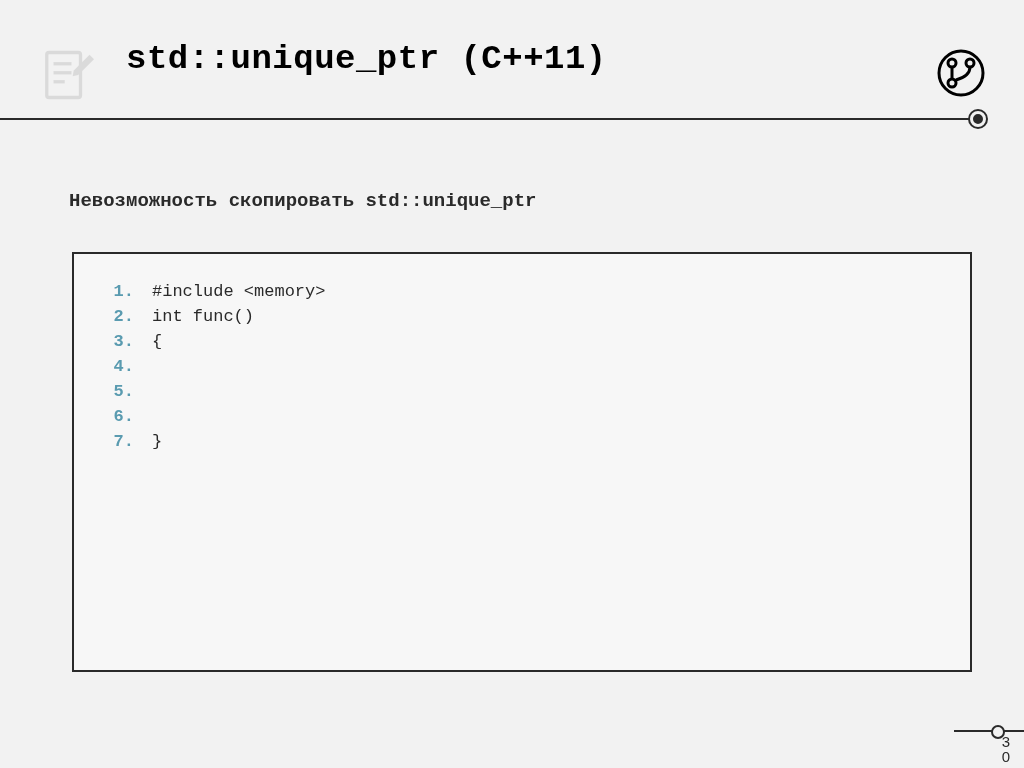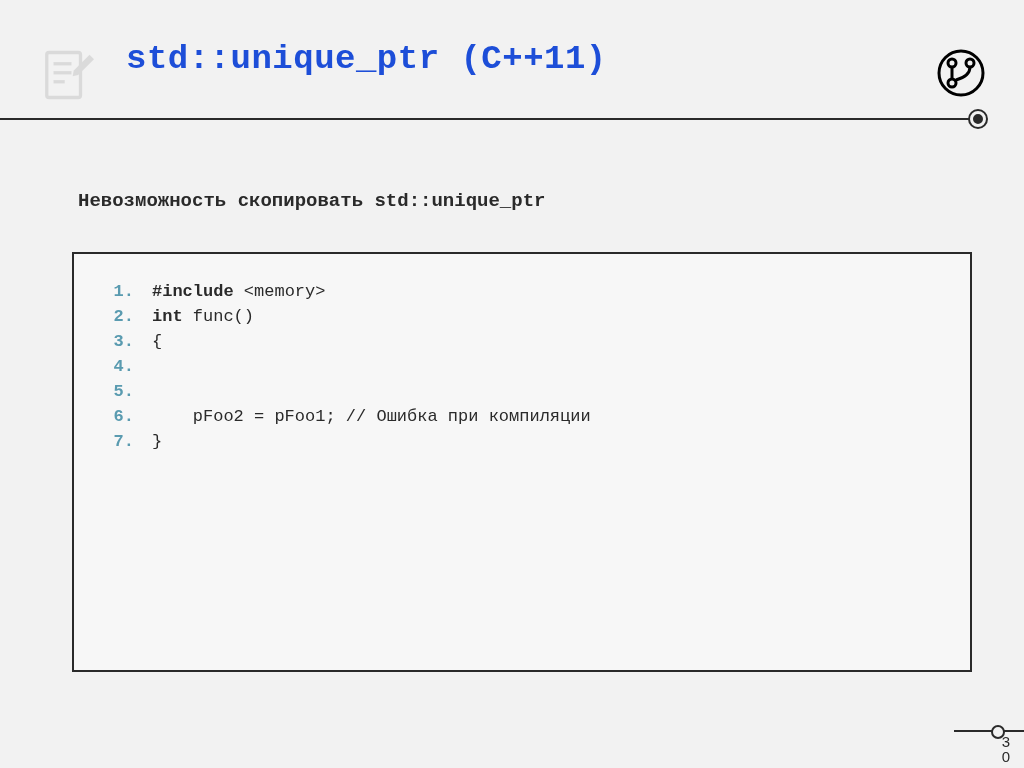--- a/index.html
+++ b/index.html
@@ -19,21 +19,21 @@
     position: absolute;
     left: 40px;
     top: 48px;
     width: 54px;
     height: 54px;
     opacity: 0.2;
   }
   .title {
     font-size: 34px;
     font-weight: bold;
-    color: #1d4ed8;
+    color: #000000;
     margin-left: 86px;
     letter-spacing: 0.5px;
     font-family: "Courier New", monospace;
   }
   .divider {
     position: absolute;
     top: 118px;
     left: 0;
     right: 48px;
     height: 2px;
@@ -53,21 +53,21 @@
   .branch-icon {
     position: absolute;
     top: 48px;
     right: 38px;
     width: 50px;
     height: 50px;
   }
   .subtitle {
     position: absolute;
     top: 190px;
-    left: 78px;
+    left: 69px;
     font-size: 19px;
     font-weight: bold;
     color: #2a2a2a;
     font-family: "Courier New", monospace;
   }
   .codebox {
     position: absolute;
     top: 252px;
     left: 72px;
     right: 52px;
@@ -86,21 +86,21 @@
   }
   .ln {
     width: 36px;
     text-align: right;
     color: #5a9bb0;
     font-weight: bold;
     font-size: 17px;
     margin-right: 18px;
     flex-shrink: 0;
   }
-  .kw { font-weight: bold; }
+  .kw { font-weight: normal; }
   .code-text { white-space: pre; }
   .pagenum {
     position: absolute;
     right: 14px;
     bottom: 4px;
     font-size: 15px;
     color: #2a2a2a;
     text-align: center;
     line-height: 1.0;
     font-family: Arial, sans-serif;
@@ -166,21 +166,20 @@
     <span class="code-text"><span>{</span><span class="kw"></span><span></span></span>
   </div>
   <div class="code-line">
     <span class="ln">4.</span>
   </div>
   <div class="code-line">
     <span class="ln">5.</span>
   </div>
   <div class="code-line">
     <span class="ln">6.</span>
-    <span class="code-text"><span>    pFoo2 = pFoo1; // Ошибка при компиляции</span><span class="kw"></span><span></span></span>
   </div>
   <div class="code-line">
     <span class="ln">7.</span>
     <span class="code-text"><span>}</span><span class="kw"></span><span></span></span>
   </div>
 </div>
 
 <div class="decor-line"></div>
 <div class="decor-node"></div>
 

